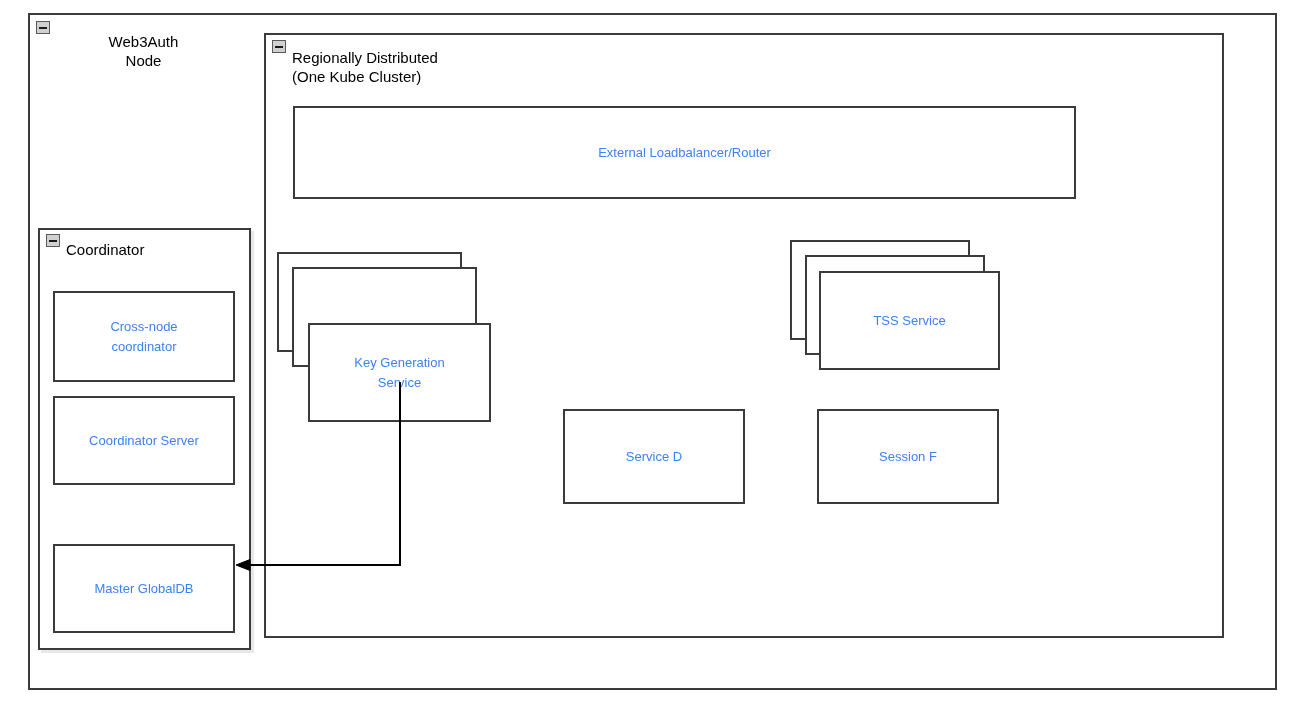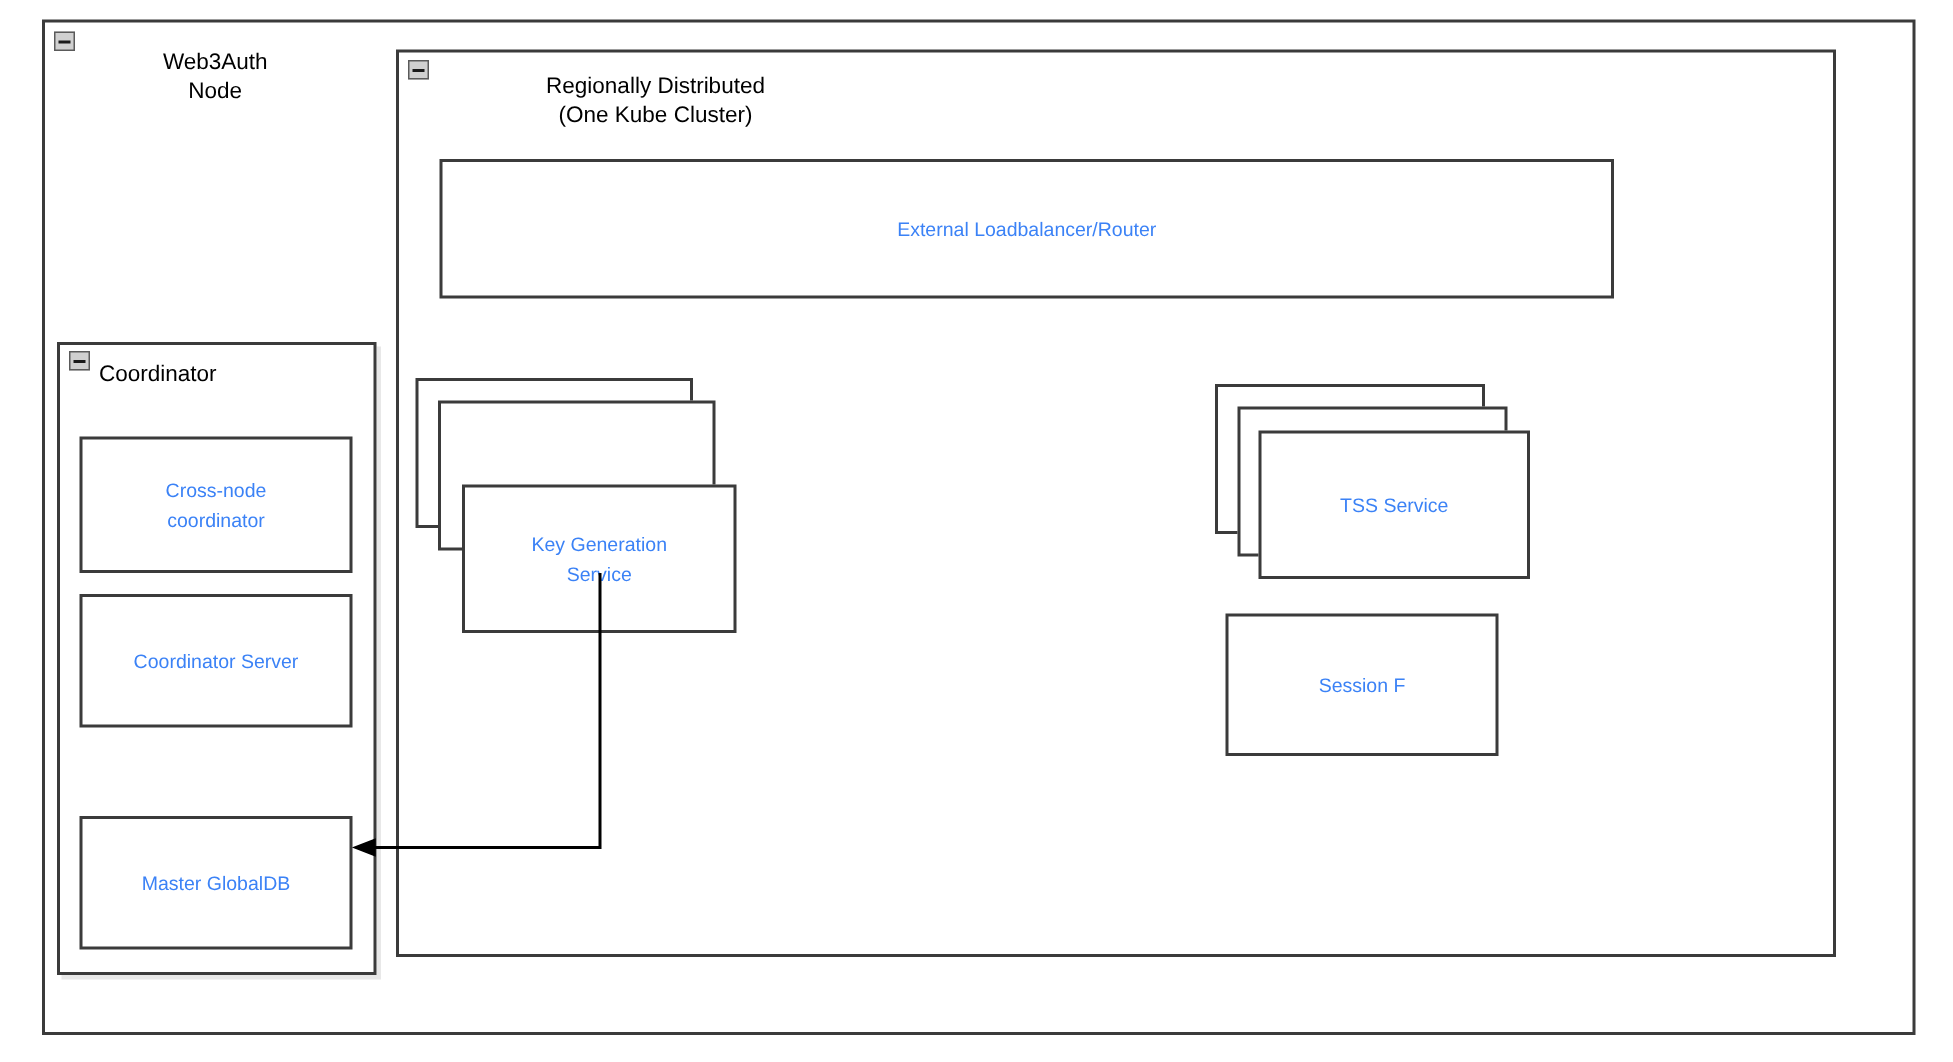--- a/index.html
+++ b/index.html
@@ -116,45 +116,48 @@
 <div id="canvas">
 
   <div class="container-box" style="left:28px; top:13px; width:1249px; height:677px;">
   </div>
   <div class="collapse-icon" style="left:36px; top:21px;"></div>
   <div class="container-caption" style="left:56px; top:32px; width:175px;">Web3Auth
 Node</div>
 
   <div class="container-box" style="left:264px; top:33px; width:960px; height:605px;"></div>
   <div class="collapse-icon" style="left:272px; top:40px;"></div>
-  <div class="container-caption" style="left:292px; top:48px; width:290px; text-align:center;">Regionally Distributed
+  <div class="container-caption" style="left:292px; top:48px; width:290px; text-align:left;">Regionally Distributed
 (One Kube Cluster)</div>
 
   <div class="box" style="left:293px; top:106px; width:783px; height:93px;">
     <div class="box-label">External Loadbalancer/Router</div>
   </div>
 
   <div class="stack" style="left:277px; top:252px; width:215px; height:130px;">
     <div class="layer" style="left:0px; top:0px; width:185px; height:100px;"></div>
     <div class="layer" style="left:15px; top:15px; width:185px; height:100px;"></div>
     <div class="layer" style="left:31px; top:31px; width:183px; height:99px;margin-top:40px;">
       <div class="box-label">Key Generation
 Service</div>
     </div>
   </div>
 
 
-  <div class="stack" style="left:790px; top:256px; width:210px; height:130px;margin-left:20px;">
+  <div class="stack" style="left:790px; top:240px; width:210px; height:130px;">
     <div class="layer" style="left:0px; top:0px; width:180px; height:100px;"></div>
     <div class="layer" style="left:15px; top:15px; width:180px; height:100px;"></div>
     <div class="layer" style="left:29px; top:31px; width:181px; height:99px;">
       <div class="box-label">TSS Service</div>
     </div>
   </div>
 
+  <div class="box" style="left:563px; top:409px; width:182px; height:95px;">
+    <div class="box-label">Service D</div>
+  </div>
 
   <div class="box" style="left:817px; top:409px; width:182px; height:95px;">
     <div class="box-label">Session F</div>
   </div>
 
   <div class="container-box shadowed" style="left:38px; top:228px; width:213px; height:422px;"></div>
   <div class="collapse-icon" style="left:46px; top:234px;"></div>
   <div class="container-caption" style="left:66px; top:240px; width:150px; text-align:left;">Coordinator</div>
 
   <div class="box" style="left:53px; top:291px; width:182px; height:91px;">

